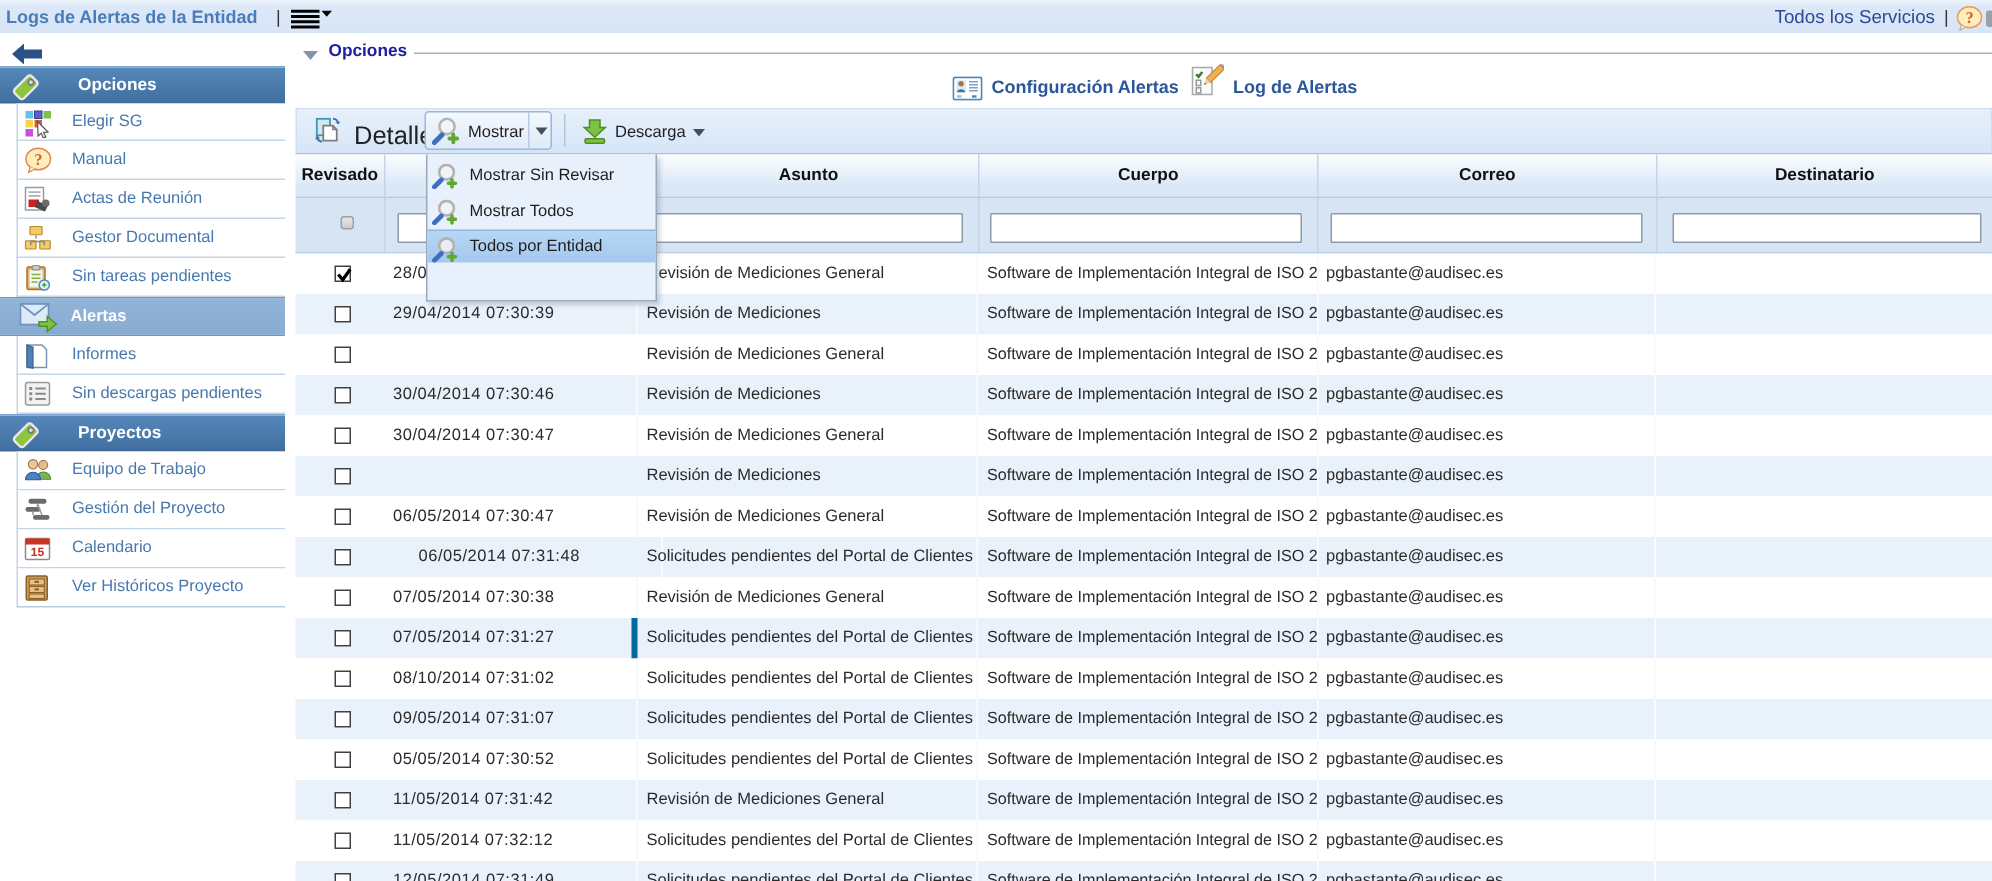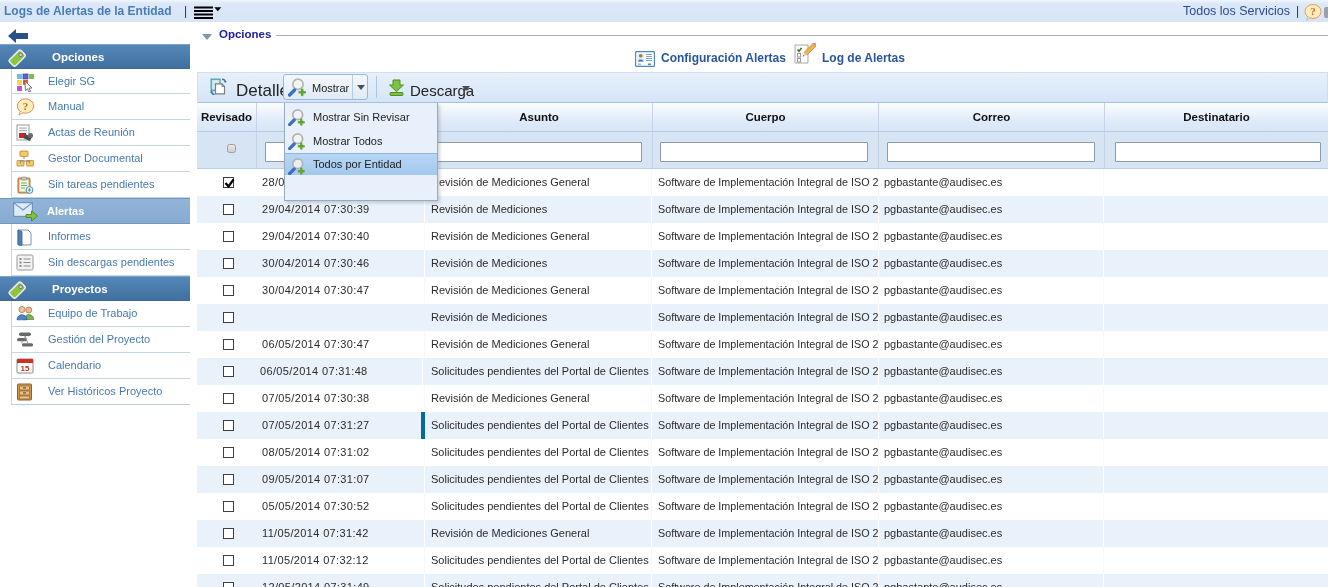--- a/index.html
+++ b/index.html
@@ -253,21 +253,21 @@
   <path d="M1.6 17 l5 -5" stroke="#3b6fc4" stroke-width="3.4" stroke-linecap="round"></path>
   <path d="M11.6 14.3 h5.2 M14.2 11.7 v5.2" stroke="#61a832" stroke-width="2.6" stroke-linecap="round"></path>
 </svg>
 <span class="abs" style="left:312px;top:82px;font-size:11px;color:#222">Mostrar</span>
 <div class="tb-sep"></div>
 <svg class="abs" style="left:388px;top:79px" width="17" height="18" viewBox="0 0 17 18">
   <path d="M8.5 1 v7 M8.5 8 l-4.5 -3.5 M8.5 8 l4.5 -3.5" stroke="#55a02a" stroke-width="0" fill="none"></path>
   <polygon points="5,1 12,1 12,6 15.5,6 8.5,12.5 1.5,6 5,6" fill="#7dc242" stroke="#4e8f1e" stroke-width="1"></polygon>
   <rect x="2" y="13.5" width="13" height="3" rx="1" fill="#7dc242" stroke="#4e8f1e" stroke-width="1"></rect>
 </svg>
-<span class="abs" style="left:410px;top:82px;font-size:15px;color:#222">Descarga</span>
+<span class="abs" style="left:410px;top:82px;font-size:11px;color:#222">Descarga</span>
 <div class="arr" style="left:462px;top:86px"></div>
 
 <div id="grid">
   <div id="ghead">
     <div class="hcell" style="left:0;width:60px">Revisado</div>
     <div class="hcell" style="left:60px;width:169px"></div>
     <div class="hcell" style="left:229px;width:227px">Asunto</div>
     <div class="hcell" style="left:456px;width:226px">Cuerpo</div>
     <div class="hcell" style="left:682px;width:226px">Correo</div>
     <div class="hcell" style="left:908px;width:223px;border-right:none">Destinatario</div>
@@ -306,21 +306,20 @@
   <div class="grow even">
     <div class="cb"></div>
     <div class="gcell" style="left:65px;width:163px;letter-spacing:0.35px;border-right:1px solid #fdfdfe">29/04/2014 07:30:39</div>
     <div class="gcell" style="left:234px;width:221px;border-right:1px solid #fdfdfe">Revisión de Mediciones</div>
     <div class="gcell" style="left:461px;width:221px;font-size:10.75px;border-right:1px solid #fdfdfe">Software de Implementación Integral de ISO 2</div>
     <div class="gcell" style="left:687px;width:220px;border-right:1px solid #fdfdfe">pgbastante@audisec.es</div>
     <div class="gcell" style="left:908px;width:222px"></div>
   </div>
   <div class="grow odd">
     <div class="cb"></div>
-    <div class="gcell" style="left:65px;width:163px;letter-spacing:0.35px;border-right:1px solid #f6f8fa">29/04/2014 07:30:40</div>
     <div class="gcell" style="left:234px;width:221px;border-right:1px solid #f6f8fa">Revisión de Mediciones General</div>
     <div class="gcell" style="left:461px;width:221px;font-size:10.75px;border-right:1px solid #f6f8fa">Software de Implementación Integral de ISO 2</div>
     <div class="gcell" style="left:687px;width:220px;border-right:1px solid #f6f8fa">pgbastante@audisec.es</div>
     <div class="gcell" style="left:908px;width:222px"></div>
   </div>
   <div class="grow even">
     <div class="cb"></div>
     <div class="gcell" style="left:65px;width:163px;letter-spacing:0.35px;border-right:1px solid #fdfdfe">30/04/2014 07:30:46</div>
     <div class="gcell" style="left:234px;width:221px;border-right:1px solid #fdfdfe">Revisión de Mediciones</div>
     <div class="gcell" style="left:461px;width:221px;font-size:10.75px;border-right:1px solid #fdfdfe">Software de Implementación Integral de ISO 2</div>
@@ -345,21 +344,21 @@
   <div class="grow odd">
     <div class="cb"></div>
     <div class="gcell" style="left:65px;width:163px;letter-spacing:0.35px;border-right:1px solid #f6f8fa">06/05/2014 07:30:47</div>
     <div class="gcell" style="left:234px;width:221px;border-right:1px solid #f6f8fa">Revisión de Mediciones General</div>
     <div class="gcell" style="left:461px;width:221px;font-size:10.75px;border-right:1px solid #f6f8fa">Software de Implementación Integral de ISO 2</div>
     <div class="gcell" style="left:687px;width:220px;border-right:1px solid #f6f8fa">pgbastante@audisec.es</div>
     <div class="gcell" style="left:908px;width:222px"></div>
   </div>
   <div class="grow even">
     <div class="cb"></div>
-    <div class="gcell" style="left:63px;width:163px;letter-spacing:0.35px;border-right:1px solid #fdfdfe">06/05/2014 07:31:48</div>
+    <div class="gcell" style="left:82px;width:163px;letter-spacing:0.35px;border-right:1px solid #fdfdfe">06/05/2014 07:31:48</div>
     <div class="gcell" style="left:234px;width:221px;border-right:1px solid #fdfdfe">Solicitudes pendientes del Portal de Clientes</div>
     <div class="gcell" style="left:461px;width:221px;font-size:10.75px;border-right:1px solid #fdfdfe">Software de Implementación Integral de ISO 2</div>
     <div class="gcell" style="left:687px;width:220px;border-right:1px solid #fdfdfe">pgbastante@audisec.es</div>
     <div class="gcell" style="left:908px;width:222px"></div>
   </div>
   <div class="grow odd">
     <div class="cb"></div>
     <div class="gcell" style="left:65px;width:163px;letter-spacing:0.35px;border-right:1px solid #f6f8fa">07/05/2014 07:30:38</div>
     <div class="gcell" style="left:234px;width:221px;border-right:1px solid #f6f8fa">Revisión de Mediciones General</div>
     <div class="gcell" style="left:461px;width:221px;font-size:10.75px;border-right:1px solid #f6f8fa">Software de Implementación Integral de ISO 2</div>
@@ -369,21 +368,21 @@
   <div class="grow even">
     <div class="cb"></div>
     <div class="gcell" style="left:65px;width:163px;letter-spacing:0.35px;border-right:4px solid #0369a1">07/05/2014 07:31:27</div>
     <div class="gcell" style="left:234px;width:221px;border-right:1px solid #fdfdfe">Solicitudes pendientes del Portal de Clientes</div>
     <div class="gcell" style="left:461px;width:221px;font-size:10.75px;border-right:1px solid #fdfdfe">Software de Implementación Integral de ISO 2</div>
     <div class="gcell" style="left:687px;width:220px;border-right:1px solid #fdfdfe">pgbastante@audisec.es</div>
     <div class="gcell" style="left:908px;width:222px"></div>
   </div>
   <div class="grow odd">
     <div class="cb"></div>
-    <div class="gcell" style="left:65px;width:163px;letter-spacing:0.35px;border-right:1px solid #f6f8fa">08/05/2014 07:31:02</div>
+    <div class="gcell" style="left:65px;width:163px;letter-spacing:0.35px;border-right:1px solid #f6f8fa">08/10/2014 07:31:02</div>
     <div class="gcell" style="left:234px;width:221px;border-right:1px solid #f6f8fa">Solicitudes pendientes del Portal de Clientes</div>
     <div class="gcell" style="left:461px;width:221px;font-size:10.75px;border-right:1px solid #f6f8fa">Software de Implementación Integral de ISO 2</div>
     <div class="gcell" style="left:687px;width:220px;border-right:1px solid #f6f8fa">pgbastante@audisec.es</div>
     <div class="gcell" style="left:908px;width:222px"></div>
   </div>
   <div class="grow even">
     <div class="cb"></div>
     <div class="gcell" style="left:65px;width:163px;letter-spacing:0.35px;border-right:1px solid #fdfdfe">09/05/2014 07:31:07</div>
     <div class="gcell" style="left:234px;width:221px;border-right:1px solid #fdfdfe">Solicitudes pendientes del Portal de Clientes</div>
     <div class="gcell" style="left:461px;width:221px;font-size:10.75px;border-right:1px solid #fdfdfe">Software de Implementación Integral de ISO 2</div>

